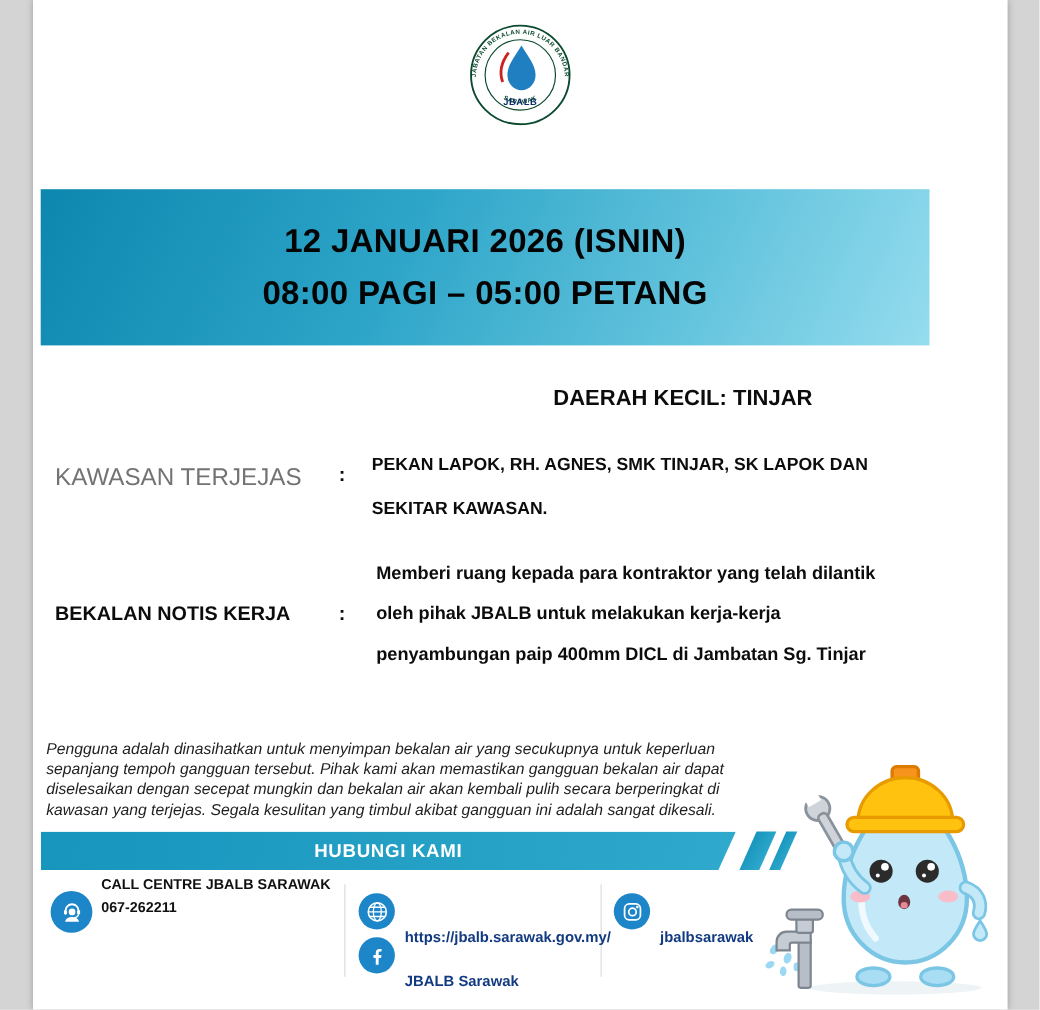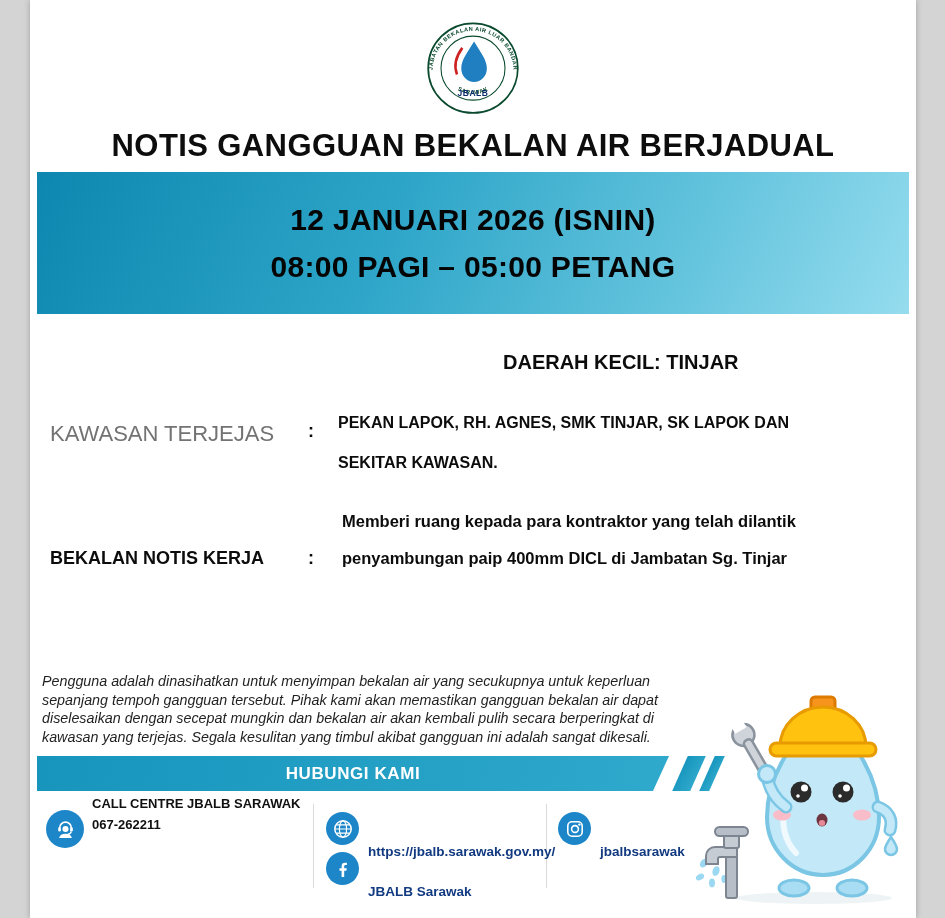--- a/index.html
+++ b/index.html
@@ -21,21 +21,21 @@
   .ring-text { font-size:5.3px; letter-spacing:.45px; font-weight:bold; fill:#0a4a2e; }
   .logo-acronym { font-size:8px; font-weight:bold; fill:#0c2f6b; letter-spacing:.5px; }
 
   .title {
     left:0; top:128px; width:100%;
     text-align:center; font-size:31px; font-weight:700;
     color:#0d0d0d; letter-spacing:.4px;
   }
 
   .banner {
-    left:7px; top:172px; width:872px; height:142px;
+    left:7px; top:172px; width:808px; height:142px;
     background:linear-gradient(115deg,#0e87b0 0%,#2da5c8 40%,#66c5de 75%,#95dcee 100%);
     display:flex; flex-direction:column; align-items:center; justify-content:center;
     gap:13px;
   }
   .banner-line { font-size:30px; font-weight:700; color:#040404; letter-spacing:.3px; }
 
   .bahagian { left:145px; top:351px; font-size:20px; font-weight:700; color:#0c0c0c; }
   .daerah   { left:473px; top:351px; font-size:20px; font-weight:700; color:#0c0c0c; }
 
   .k-label { left:20px;  top:421px; font-size:22px; font-weight:400; color:#737373; }
@@ -110,40 +110,40 @@
       </text>
       <text class="ring-text">
         <textPath href="#arcBot" startOffset="50%" text-anchor="middle">SARAWAK</textPath>
       </text>
       <path d="M46 22 C 40 32 34 39 34 47 a12 13 0 0 0 24 0 C 58 39 52 32 46 22 Z" fill="#1f7fc0"></path>
       <path d="M35 28 C 29 36 27 45 30 53" fill="none" stroke="#cc2222" stroke-width="2.4"></path>
       <text x="45" y="73" text-anchor="middle" class="logo-acronym">JBALB</text>
     </svg>
   </div>
 
-  <h1 class="title">NOTIS GANGGUAN BEKALAN AIR BERJADUAL</h1>
 
   <div class="banner">
     <div class="banner-line">12 JANUARI 2026 (ISNIN)</div>
     <div class="banner-line">08:00 PAGI – 05:00 PETANG</div>
   </div>
 
   <div class="daerah">DAERAH KECIL: TINJAR</div>
 
   <div class="k-label">KAWASAN TERJEJAS</div>
   <div class="k-colon">:</div>
   <div class="k-value">
     <div>PEKAN LAPOK, RH. AGNES, SMK TINJAR, SK LAPOK DAN</div>
     <div>SEKITAR KAWASAN.</div>
   </div>
 
   <div class="h-label">BEKALAN NOTIS KERJA</div>
   <div class="h-colon">:</div>
   <div class="h-value">
     <div>Memberi ruang kepada para kontraktor yang telah dilantik</div>
+    <div>oleh pihak JBALB untuk melakukan kerja-kerja</div>
     <div>penyambungan paip 400mm DICL di Jambatan Sg. Tinjar</div>
   </div>
 
   <p class="disclaimer">Pengguna adalah dinasihatkan untuk menyimpan bekalan air yang secukupnya untuk keperluan sepanjang tempoh gangguan tersebut. Pihak kami akan memastikan gangguan bekalan air dapat diselesaikan dengan secepat mungkin dan bekalan air akan kembali pulih secara berperingkat di kawasan yang terjejas. Segala kesulitan yang timbul akibat gangguan ini adalah sangat dikesali.</p>
 
   <div class="contact-bar">
     <span>HUBUNGI KAMI</span>
   </div>
   <div class="bar-stripe stripe-1"></div>
   <div class="bar-stripe stripe-2"></div>

